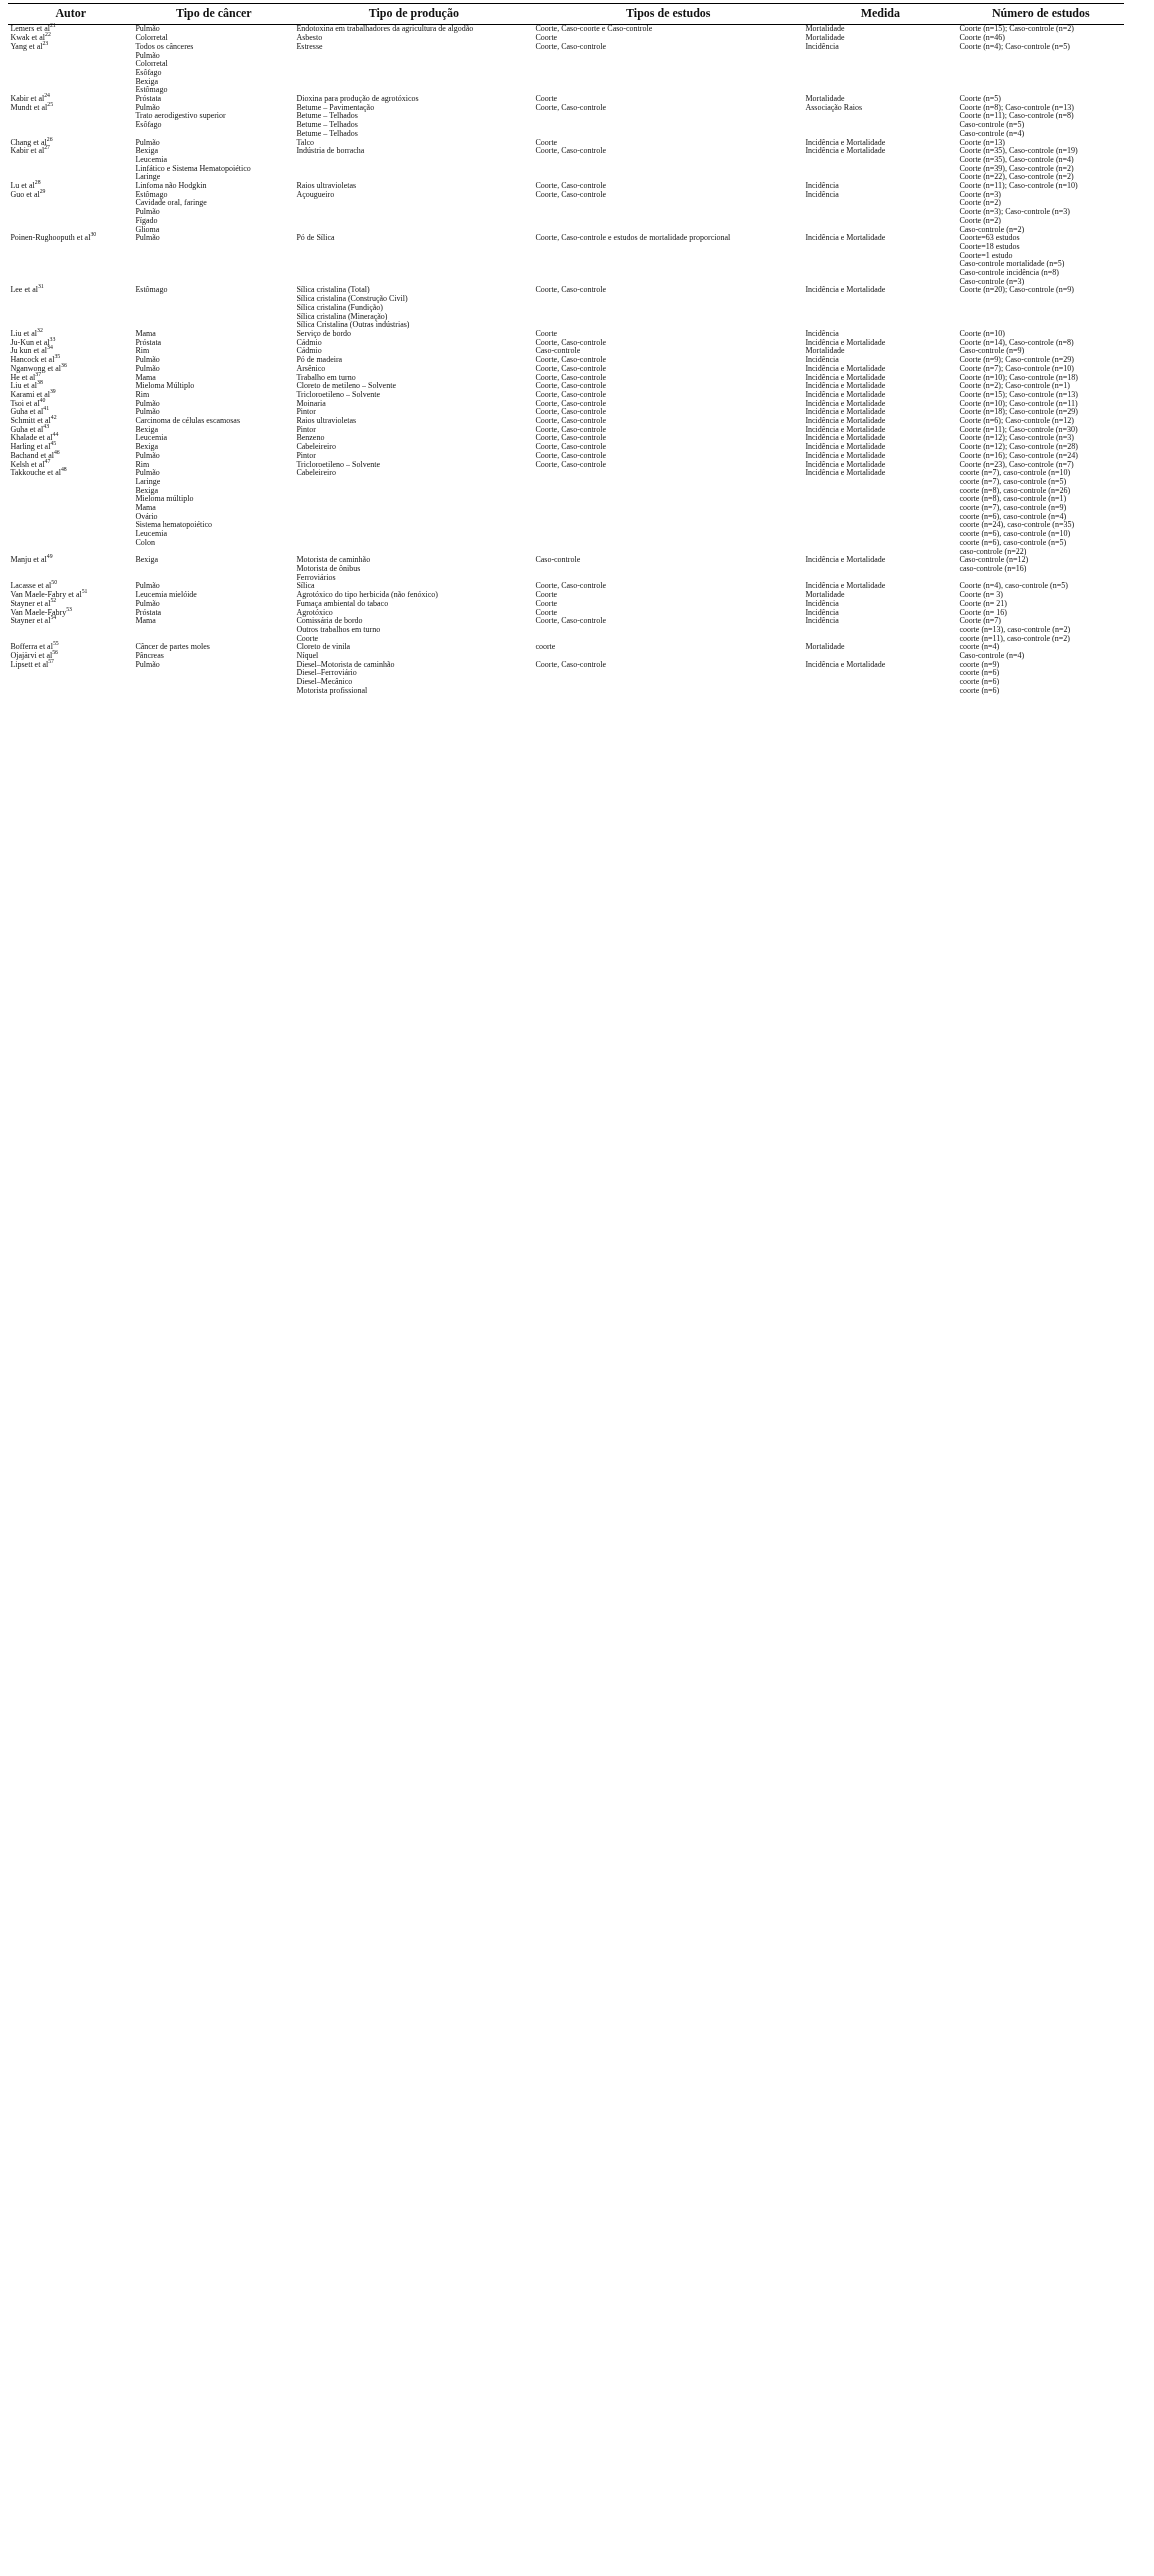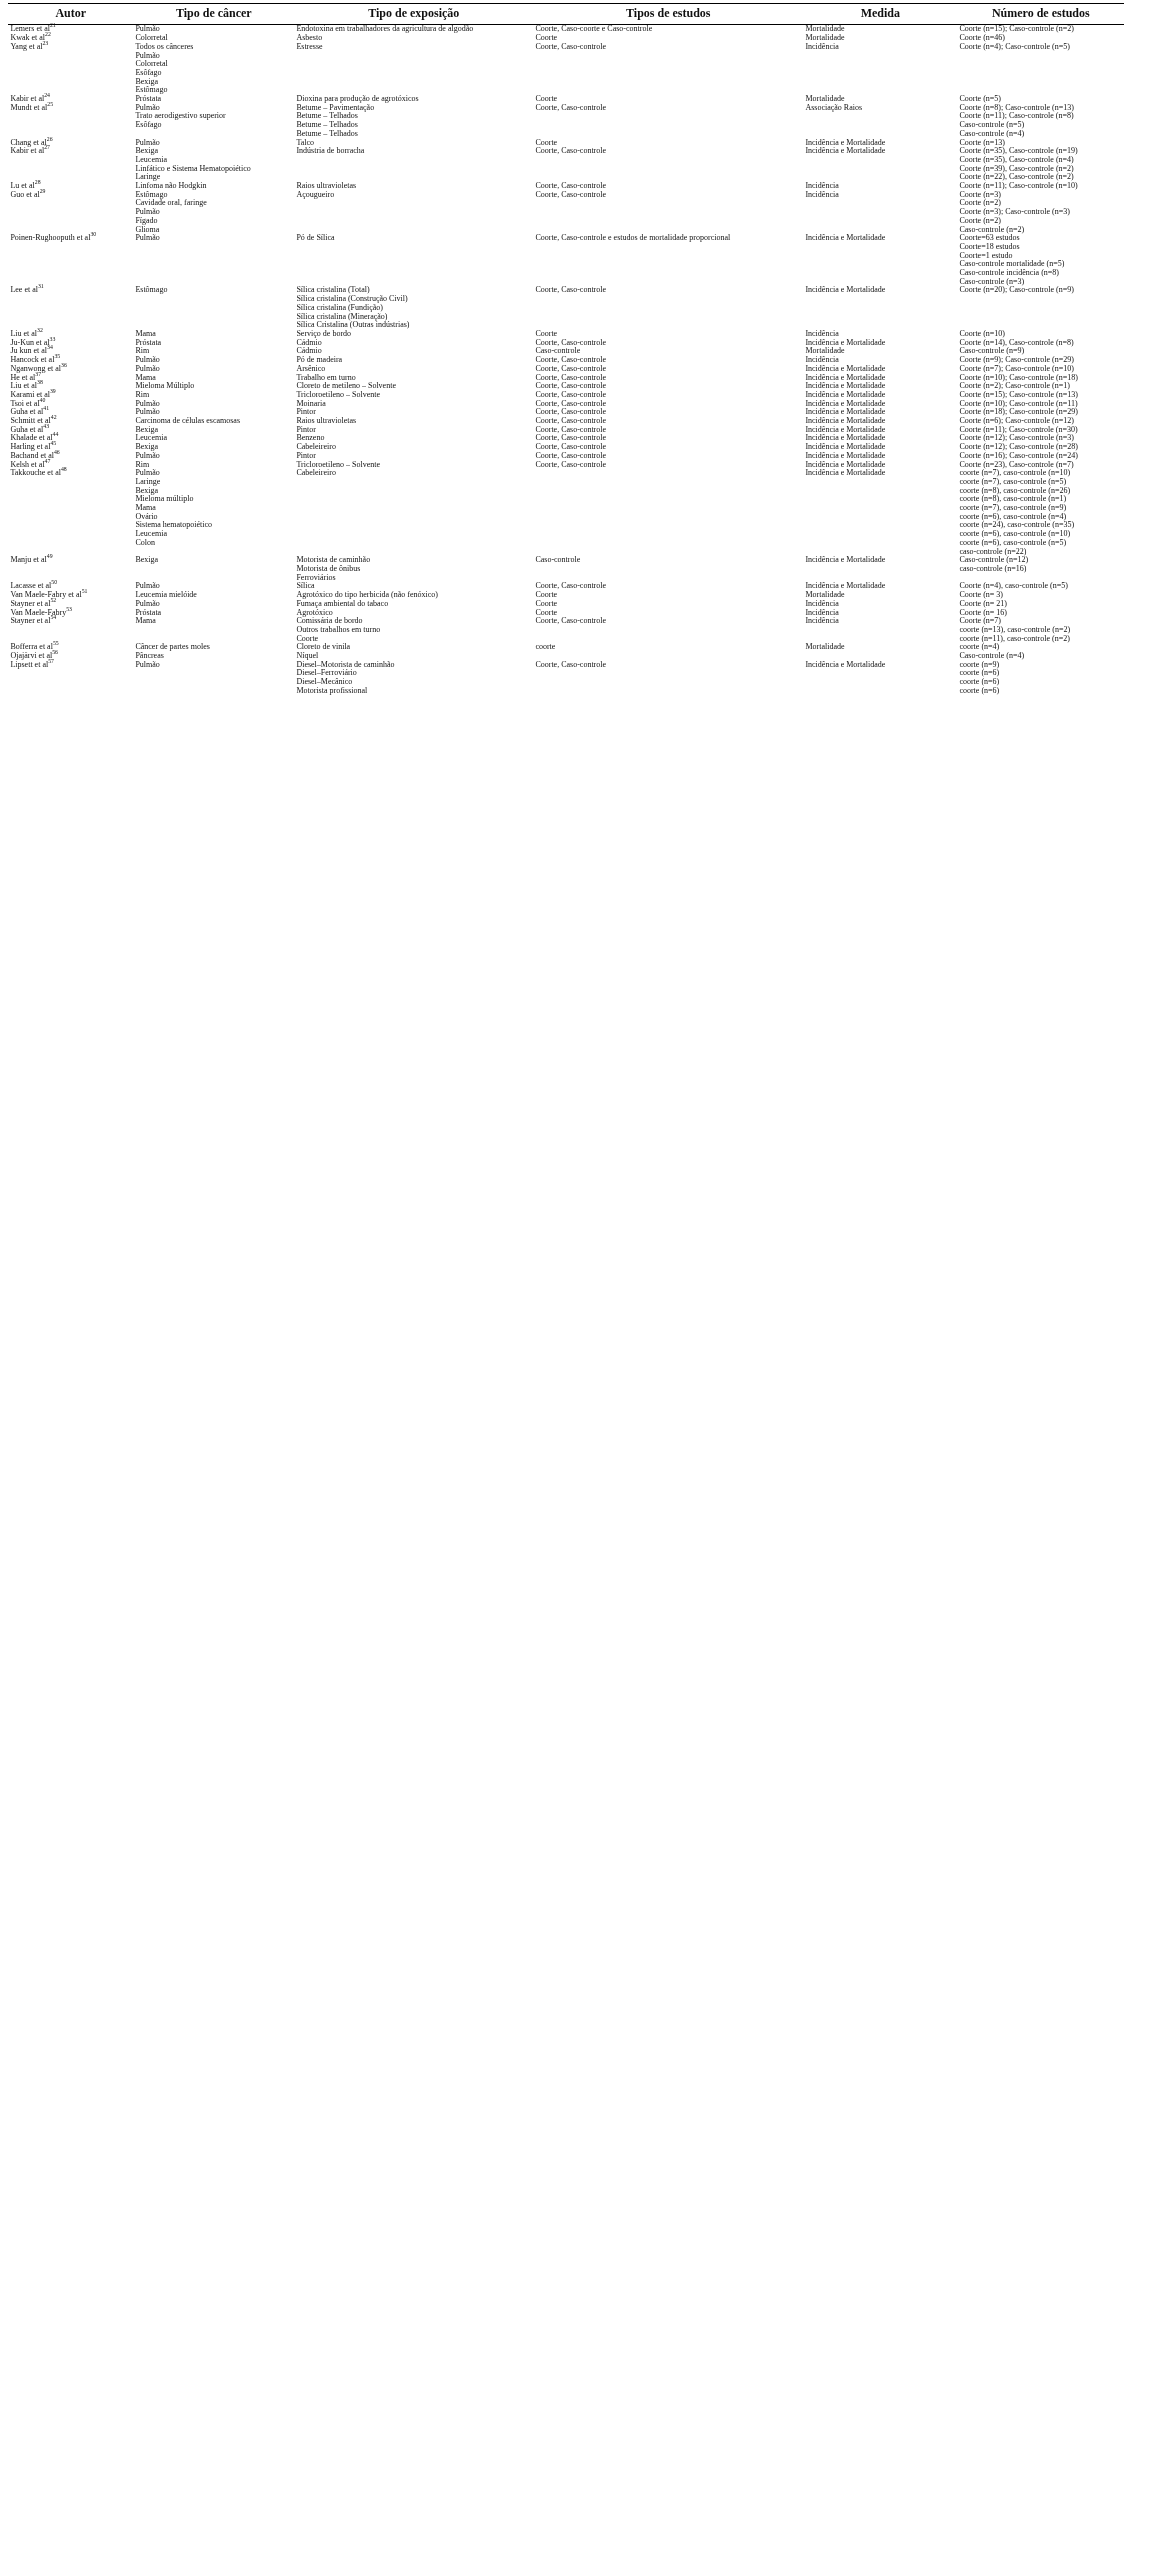--- a/index.html
+++ b/index.html
@@ -79,21 +79,21 @@
       <col class="c-cancer">
       <col class="c-exposure">
       <col class="c-study">
       <col class="c-measure">
       <col class="c-number">
     </colgroup>
     <thead>
       <tr>
         <th>Autor</th>
         <th>Tipo de câncer</th>
-        <th>Tipo de exposição</th>
+        <th>Tipo de produção</th>
         <th>Tipos de estudos</th>
         <th>Medida</th>
         <th>Número de estudos</th>
       </tr>
     </thead>
     <tbody id="tbody">
         <tr class="band">
           <td class="mid">
             <div class="nowrap"><span>Lemers et al</span><sup>21</sup></div>
           </td>

